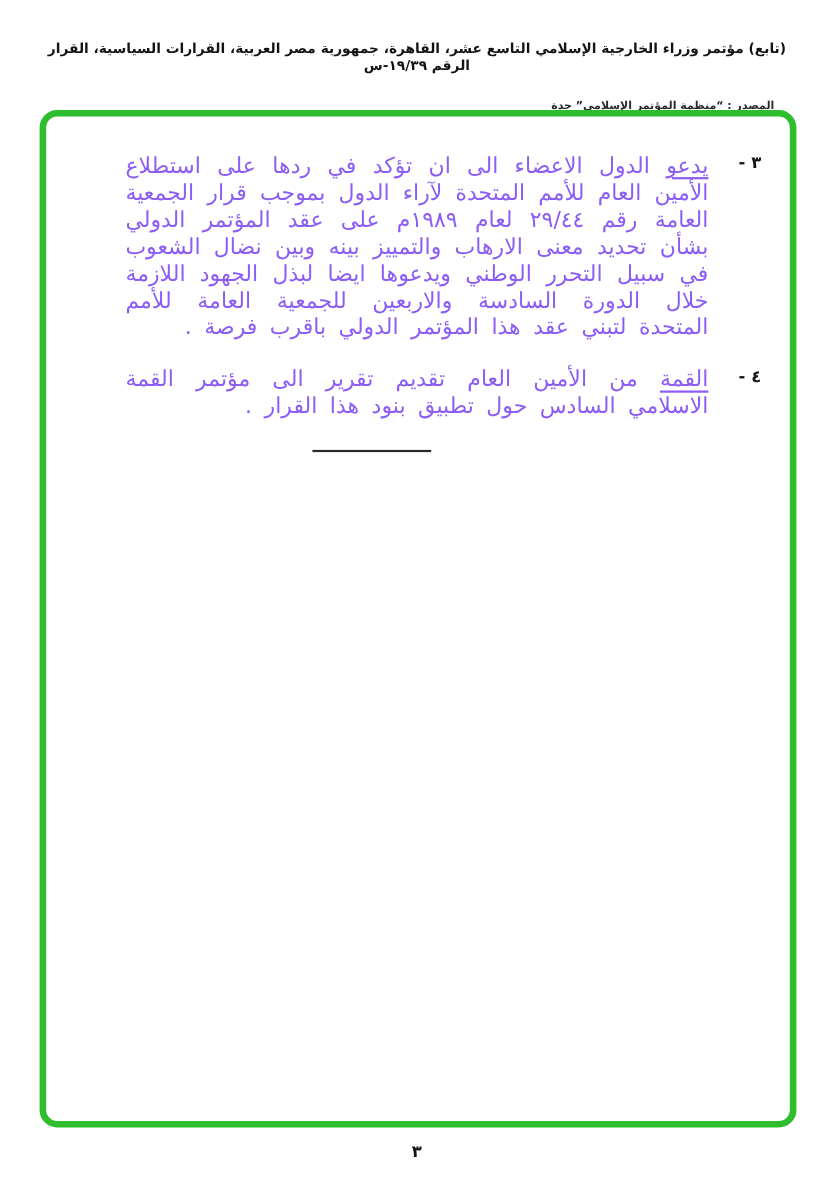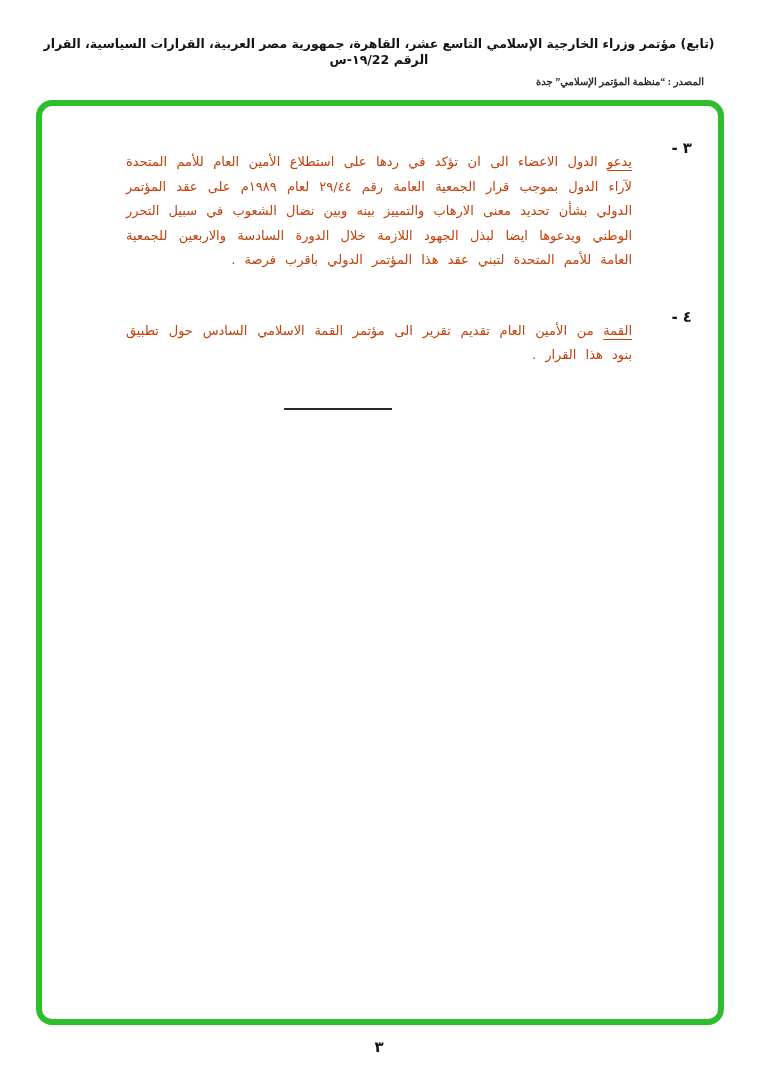--- a/index.html
+++ b/index.html
@@ -26,26 +26,25 @@
     left: 26px;
     right: 26px;
     direction: rtl;
     text-align: center;
     font-weight: bold;
     font-size: 12.5px;
     line-height: 1.3;
     color: #141414;
   }
   .doc-header .line2 {
-    margin-top: 6px;
+    margin-top: 21px;
     text-align: right;
     padding-right: 28px;
     font-size: 10px;
     color: #2a2a2a;
-    font-family: Liberation Serif, serif;
   }
   .green-frame {
     position: absolute;
     left: 36px;
     top: 100px;
     width: 688px;
     height: 925px;
     box-sizing: border-box;
     border: 6px solid #2dbd2d;
     border-radius: 16px;
@@ -67,26 +66,26 @@
   .item-number {
     flex: 0 0 36px;
     font-size: 15px;
     font-weight: bold;
     white-space: nowrap;
     padding-top: 1px;
     color: #161616;
   }
   .item-text {
     flex: 1;
-    margin: 12px;
-    font-size: 13px;
+    margin: 0;
+    font-size: 20px;
     line-height: 24.5px;
     text-align: justify;
     word-spacing: 5px;
-    color: #c2410c;
+    color: #8b5cf6;
   }
   .lead {
     text-decoration: underline;
     text-underline-offset: 4px;
   }
   .section-divider {
     width: 108px;
     height: 0;
     border: 0;
     border-top: 2px solid #2a2a2a;
@@ -102,21 +101,21 @@
     font-weight: bold;
     color: #141414;
   }
 </style>
 </head>
 <body>
 
 <div class="scan-page">
 
   <header class="doc-header">
-    <div class="line1">(تابع) مؤتمر وزراء الخارجية الإسلامي التاسع عشر، القاهرة، جمهورية مصر العربية، القرارات السياسية، القرار الرقم ١٩/22-س</div>
+    <div class="line1">(تابع) مؤتمر وزراء الخارجية الإسلامي التاسع عشر، القاهرة، جمهورية مصر العربية، القرارات السياسية، القرار الرقم ١٩/٣٩-س</div>
     <div class="line2">المصدر : “منظمة المؤتمر الإسلامي” جدة</div>
   </header>
 
   <div class="green-frame" style="border-color: rgb(45, 189, 45);">
     <div class="frame-content">
 
       <div class="item">
         <div class="item-number">٣ -</div>
         <p class="item-text">
           <span class="lead">يدعو</span>

